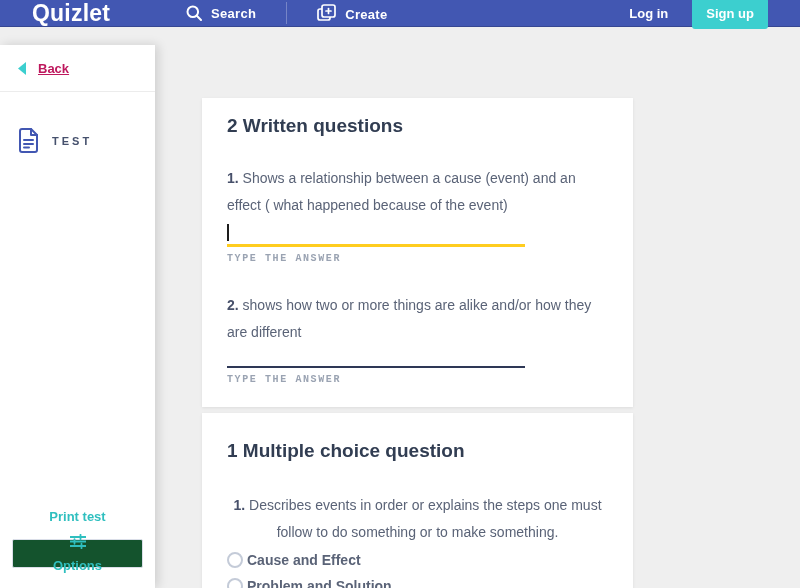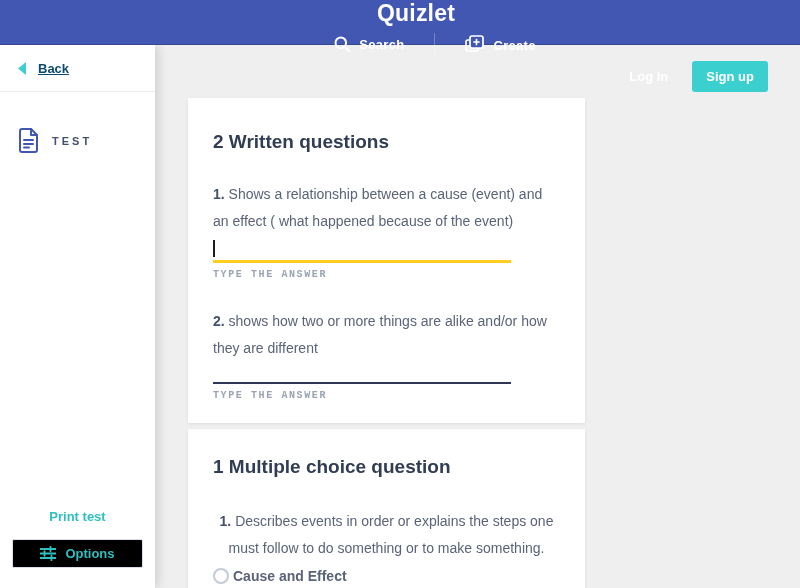--- a/index.html
+++ b/index.html
@@ -6,26 +6,25 @@
   html, body { width: 800px; height: 588px; overflow: hidden; }
   body {
     font-family: "Liberation Sans", "DejaVu Sans", sans-serif;
     background: #efefef;
     color: #5a6377;
     position: relative;
   }
 
   
   .navbar {
-    position: absolute; top: 0; left: 0; right: 0; height: 45px;
+    position: absolute; top: 0; left: 0; right: 0; height: 27px;
     background: #4257b2;
     display: flex; align-items: center;
     border-bottom: 1px solid rgba(0,0,0,0.18);
     z-index: 30;
-    flex-direction: column;
   }
   .brand {
     margin-left: 32px;
     color: #fff; font-size: 23px; font-weight: bold; letter-spacing: 0.2px;
     cursor: pointer;
   }
   .nav-group-left { display: flex; align-items: center; margin-left: 70px; }
   .nav-btn {
     display: flex; align-items: flex-end; gap: 9px;
     color: #fff; font-size: 13px; font-weight: bold; letter-spacing: 0.3px;
@@ -43,43 +42,43 @@
   .sidebar {
     position: absolute; top: 45px; left: 0; bottom: 0; width: 155px;
     background: #fff;
     box-shadow: 3px 0 10px rgba(0,0,0,0.14);
     z-index: 20;
   }
   .back-row {
     height: 47px; display: flex; align-items: center; gap: 11px;
     padding-left: 18px; border-bottom: 1px solid #ececec; cursor: pointer;
   }
-  .back-label { color: #0c4a6e; font-size: 13px; font-weight: bold; text-decoration: underline; }
+  .back-label { color: #be185d; font-size: 13px; font-weight: bold; text-decoration: underline; }
   .side-nav-item {
     margin-top: 36px; display: flex; align-items: center; gap: 13px;
     padding-left: 18px; cursor: pointer;
   }
   .side-nav-label { color: #46516d; font-size: 11px; font-weight: bold; letter-spacing: 3px; }
   .print-link {
     position: absolute; bottom: 64px; left: 0; width: 100%;
     text-align: center; color: #2fbfbf; font-size: 13px; font-weight: bold; cursor: pointer;
   }
   .options-btn {
     position: absolute; bottom: 20px; left: 12px; width: 131px; height: 29px;
-    background: #000000; border: 1px solid #dadee8; border-radius: 2px;
+    background: #14532d; border: 1px solid #dadee8; border-radius: 2px;
     display: flex; align-items: center; justify-content: center; gap: 9px;
-    color: #2fbfbf; font-size: 13px; font-weight: bold; cursor: pointer;
+    color: #2fbfbf; font-size: 13px; font-weight: bold; cursor: pointer; flex-direction: column;
   }
 
   
   .main { position: absolute; top: 45px; left: 155px; right: 0; bottom: 0; overflow: hidden; }
   .card {
-    width: 397px; margin-left: 33px; background: #fff;
+    width: 431px; margin-left: 47px; background: #fff;
     box-shadow: 0 1px 3px rgba(0,0,0,0.08);
-    padding: 32px 25px 22px 25px;
+    padding: 16px 25px 22px 25px;
   }
   .card-written { margin-top: 53px; }
   .card-mc { margin-top: 6px; padding-top: 26px; min-height: 300px; }
   .card h2 { color: #313d52; font-size: 19px; font-weight: bold; line-height: 23px; }
   .q-block-1 { margin-top: 28px; }
   .q-block-2 { margin-top: 28px; }
   .q-text { font-size: 14px; line-height: 27px; color: #5a6377; }
   .q-num { font-weight: bold; color: #47506a; }
   .answer-wrap { position: relative; width: 298px; }
   .answer-wrap.focused { margin-top: 2px; height: 26px; }

